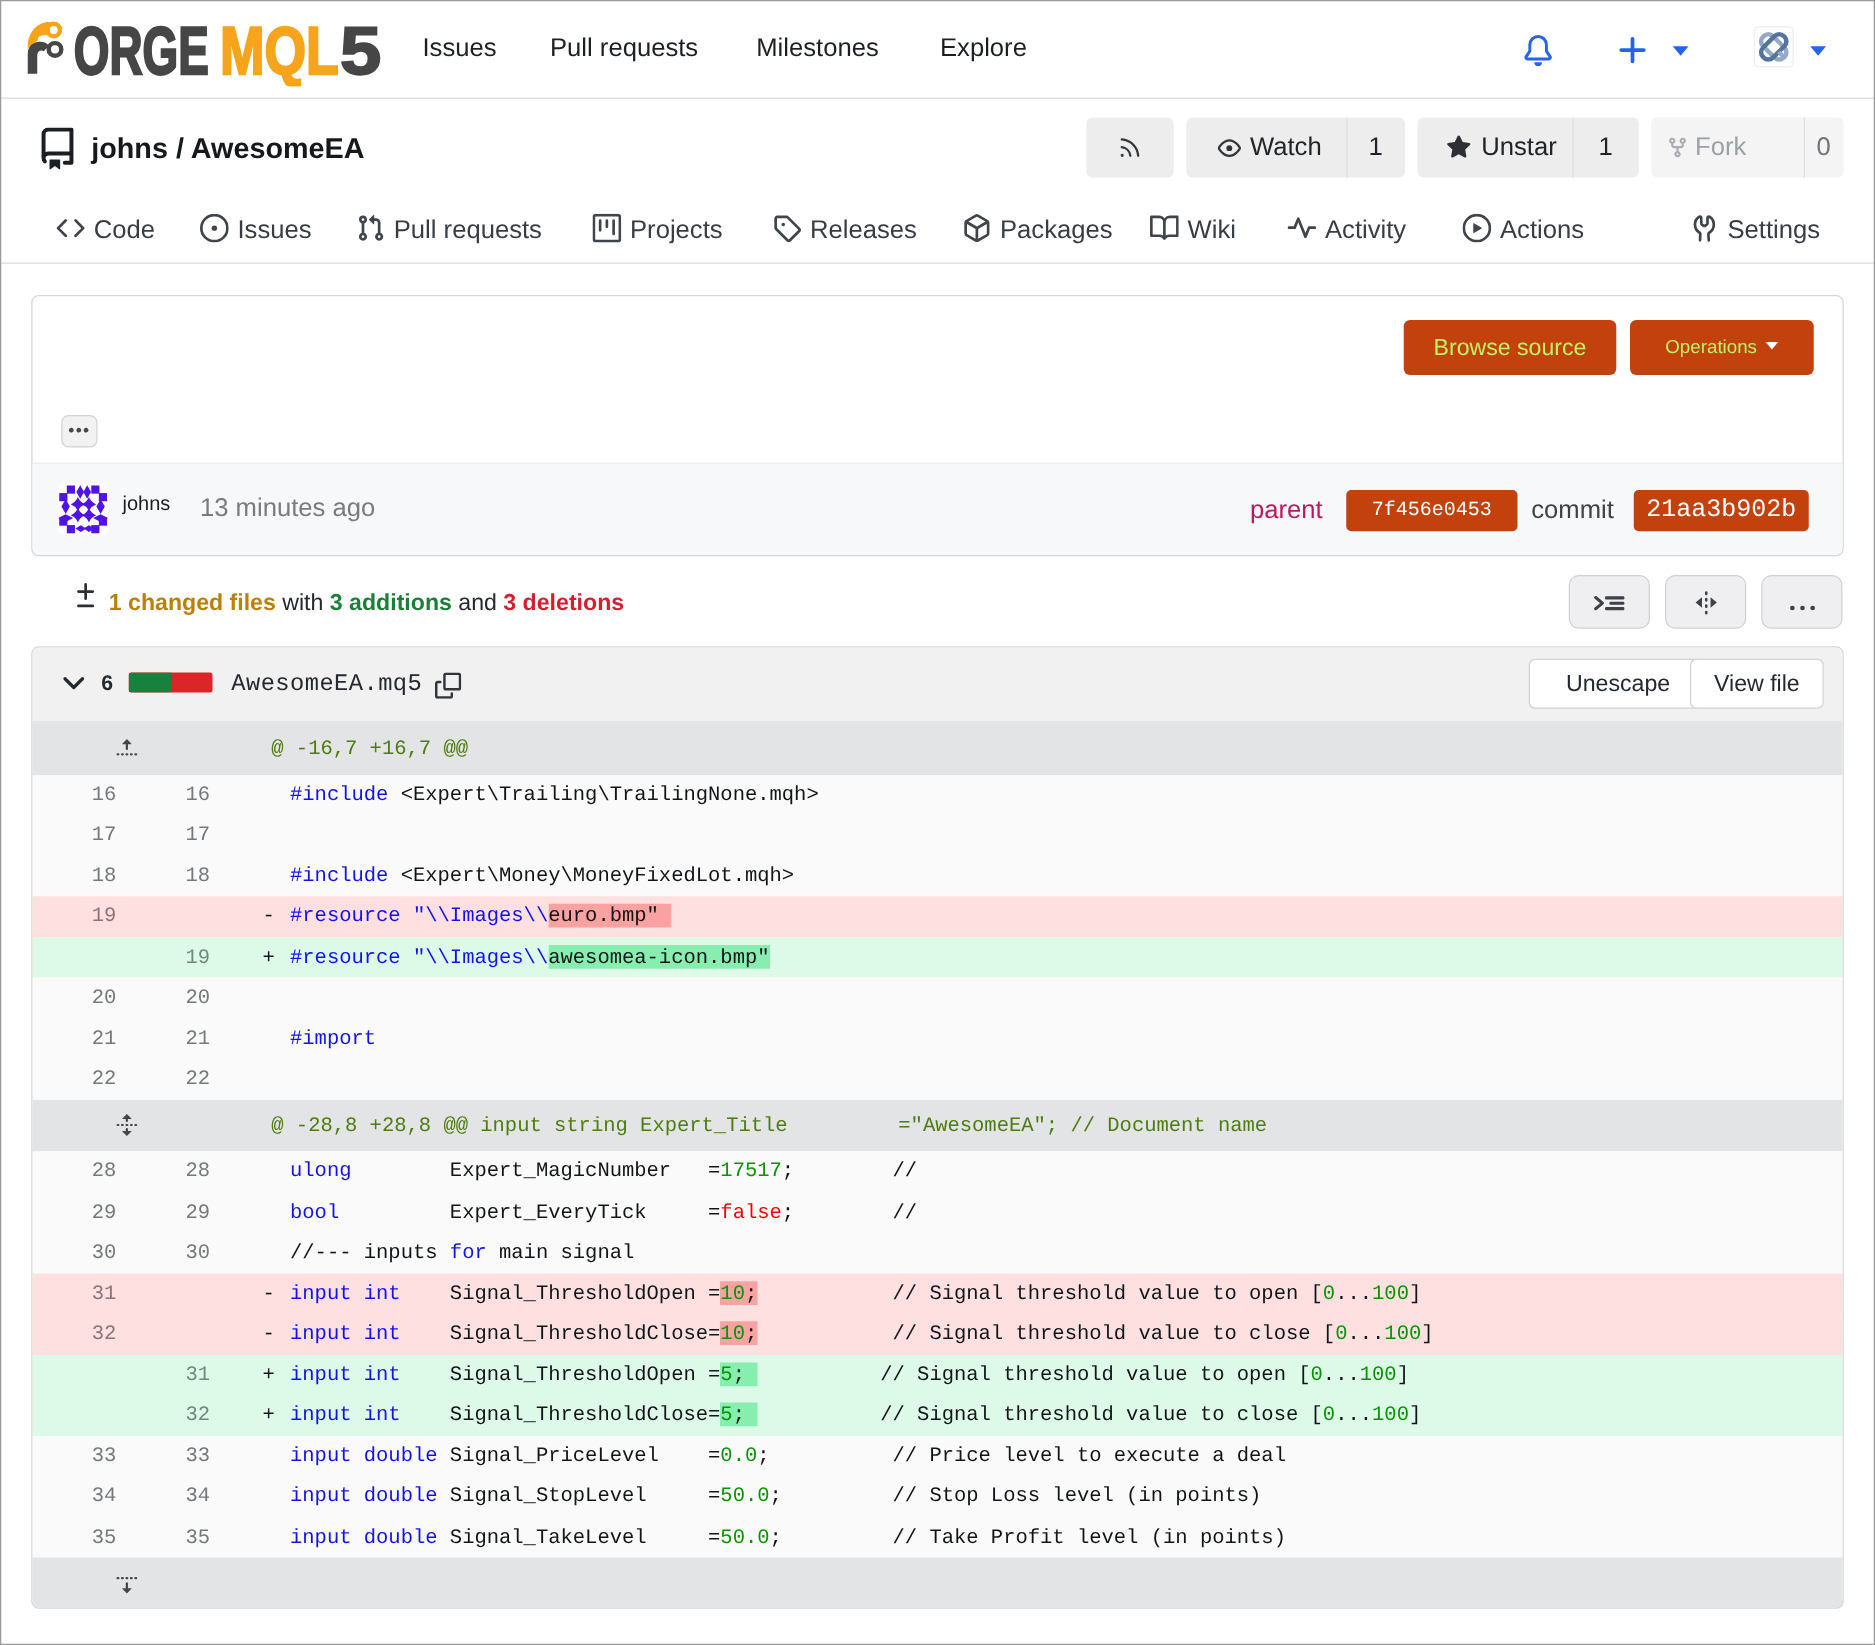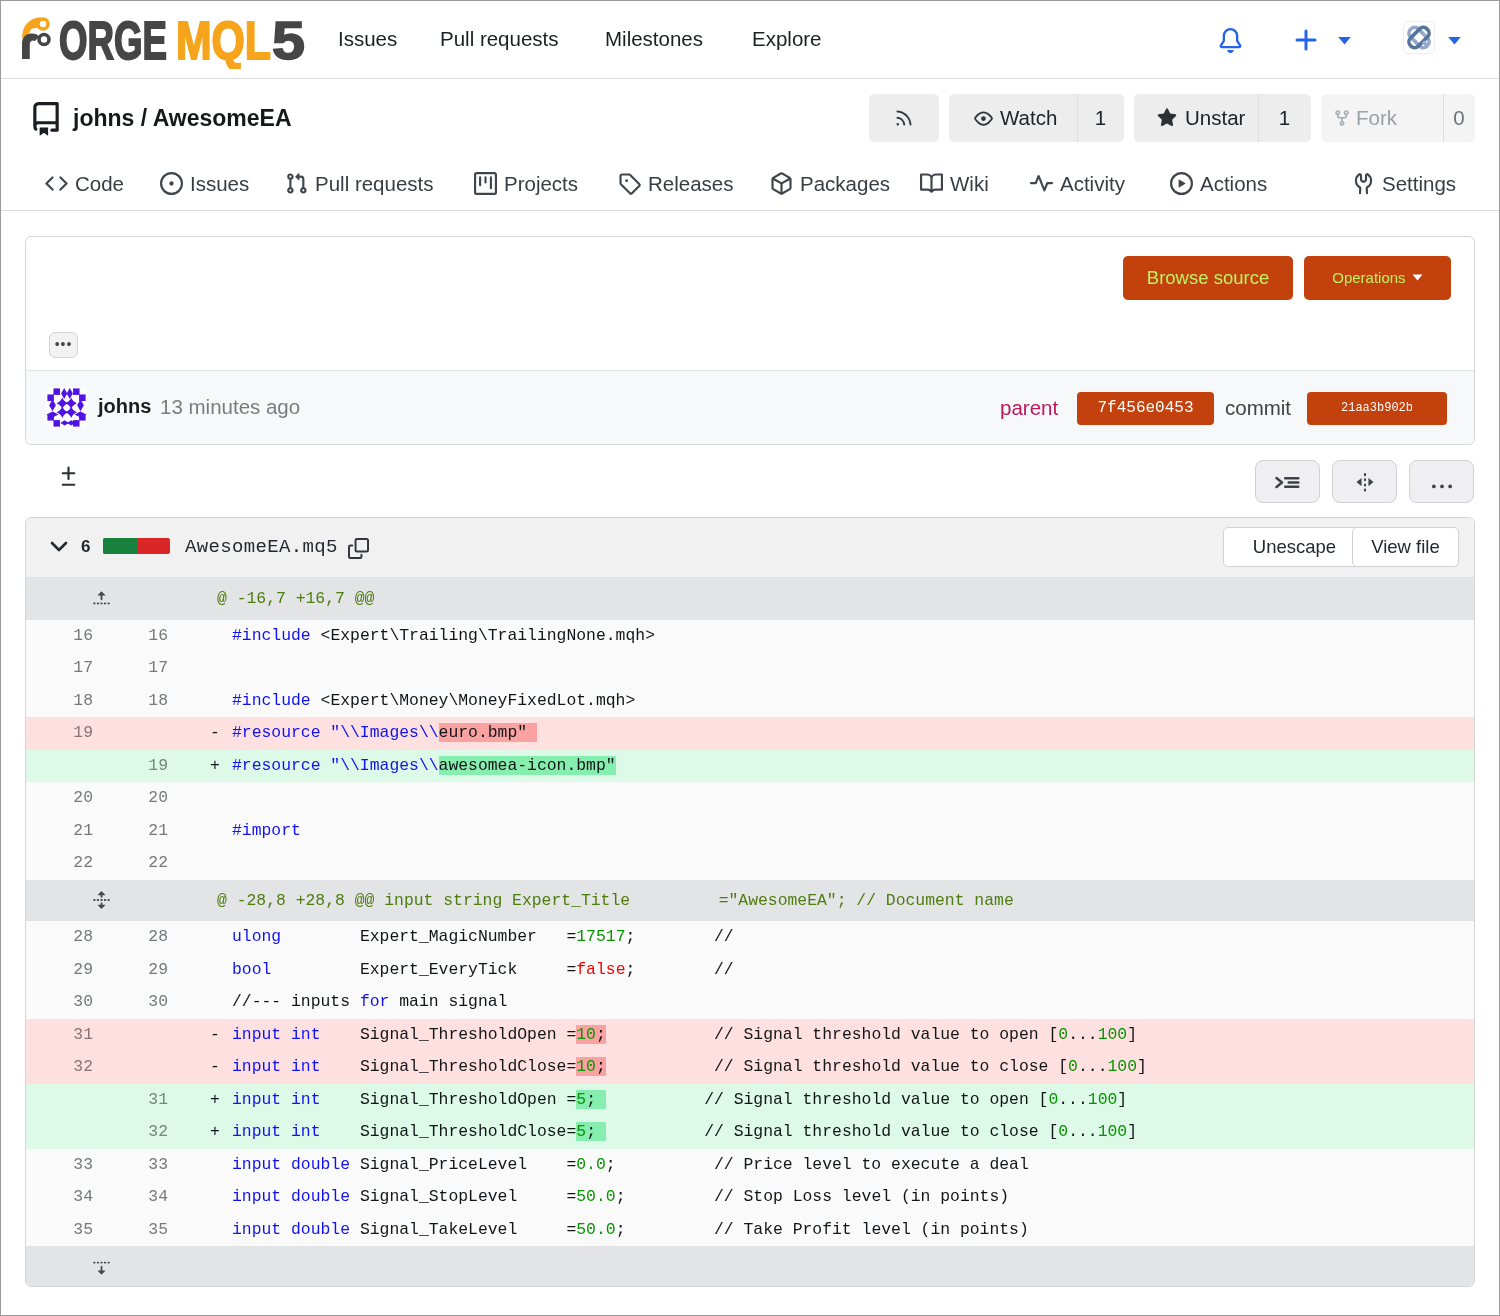--- a/index.html
+++ b/index.html
@@ -187,33 +187,34 @@
               <path d="M7,26.2 L13.4,29.5 L7,32.8 L0.5999999999999996,29.5 Z"></path>
               <path d="M37,26.2 L43.4,29.5 L37,32.8 L30.6,29.5 Z"></path>
               <path d="M20,35.6 L24.6,38.5 L20,41.4 L15.4,38.5 Z"></path>
               <path d="M27,35.6 L31.6,38.5 L27,41.4 L22.4,38.5 Z"></path>
               <path d="M17.5,11.3 Q19.2,15.8 23.7,17.5 Q19.2,19.2 17.5,23.7 Q15.8,19.2 11.3,17.5 Q15.8,15.8 17.5,11.3 Z"></path>
               <path d="M27,11.3 Q28.7,15.8 33.2,17.5 Q28.7,19.2 27,23.7 Q25.3,19.2 20.8,17.5 Q25.3,15.8 27,11.3 Z"></path>
               <path d="M17.5,20.8 Q19.2,25.3 23.7,27 Q19.2,28.7 17.5,33.2 Q15.8,28.7 11.3,27 Q15.8,25.3 17.5,20.8 Z"></path>
               <path d="M27,20.8 Q28.7,25.3 33.2,27 Q28.7,28.7 27,33.2 Q25.3,28.7 20.8,27 Q25.3,25.3 27,20.8 Z"></path>
             </g>
           </svg>
-        <span style="position:absolute;left:72px;top:24px;font-size:20px;font-weight:bold;color:#1a1d21">johns</span>
+        <span style="position:absolute;left:72px;top:24px;font-size:16px;font-weight:normal;color:#1a1d21">johns</span>
         <span style="position:absolute;left:134px;top:24px;font-size:20.5px;color:#787c81">13 minutes ago</span>
         <span style="position:absolute;left:974px;top:25px;font-size:20.5px;color:#be185d">parent</span>
         <span style="position:absolute;left:1051px;top:21px;width:137px;height:33px;background:#c2410c;border-radius:4px;color:#fff;font-family:'Liberation Mono',monospace;font-size:16px;text-align:center;line-height:33px">7f456e0453</span>
         <span style="position:absolute;left:1199px;top:25px;font-size:20.5px;color:#3e4247">commit</span>
-        <span style="position:absolute;left:1281px;top:21px;width:140px;height:33px;background:#c2410c;border-radius:4px;color:#fff;font-family:'Liberation Mono',monospace;font-size:12px;text-align:center;line-height:33px">21aa3b902b</span>
+        <span style="position:absolute;left:1281px;top:21px;width:140px;height:33px;background:#c2410c;border-radius:4px;color:#fff;font-family:'Liberation Mono',monospace;font-size:20px;text-align:center;line-height:33px">21aa3b902b</span>
       </div>
     </div>
   </div>
   <div id="statsrow">
     <svg style="position:absolute;left:32px;top:10px" width="23" height="23" viewBox="0 0 16 16" fill="#2c3034">
         <path d="M8.75 1.75V5H12a.75.75 0 0 1 0 1.5H8.75v3.25a.75.75 0 0 1-1.5 0V6.5H4A.75.75 0 0 1 4 5h3.25V1.75a.75.75 0 0 1 1.5 0ZM4 13h8a.75.75 0 0 1 0 1.5H4A.75.75 0 0 1 4 13Z"></path>
       </svg>
+    <span style="position:absolute;left:62px;top:16px;font-size:18.5px;color:#24292f"><b style="color:#bb8009">1 changed files</b> with <b style="color:#1a7f37">3 additions</b> and <b style="color:#d41f2f">3 deletions</b></span>
     <span class="sqbtn" style="left:1230px"><svg style="margin-top:13px" width="25" height="17" viewBox="0 0 25 17">
           <path d="M1.5 4 L7 8.5 L1.5 13" fill="none" stroke="#3d4248" stroke-width="2.4" stroke-linecap="round" stroke-linejoin="round"></path>
           <rect x="9" y="3" width="15.5" height="2.5" rx="1" fill="#3d4248"></rect>
           <rect x="12.5" y="7.3" width="12" height="2.5" rx="1" fill="#3d4248"></rect>
           <rect x="9" y="11.6" width="15.5" height="2.5" rx="1" fill="#3d4248"></rect>
         </svg></span>
     <span class="sqbtn" style="left:1307px"><svg style="margin-top:10px" width="22" height="22" viewBox="0 0 16 16" fill="#3d4248">
           <path d="M8 1.5a.75.75 0 0 1 .75.75v.75a.75.75 0 0 1-1.5 0v-.75A.75.75 0 0 1 8 1.5Zm0 3.75a.75.75 0 0 1 .75.75v.75a.75.75 0 0 1-1.5 0V6A.75.75 0 0 1 8 5.25Zm0 3.75a.75.75 0 0 1 .75.75v.75a.75.75 0 0 1-1.5 0v-.75A.75.75 0 0 1 8 9Zm0 3.75a.75.75 0 0 1 .75.75v.75a.75.75 0 0 1-1.5 0v-.75a.75.75 0 0 1 .75-.75ZM1.8 8 5.5 5v6Zm12.4 0L10.5 5v6Z"></path>
         </svg></span>
     <span class="sqbtn" style="left:1384px"><svg style="margin-top:16px" width="20" height="20" viewBox="0 0 16 16" fill="#3d4248">

